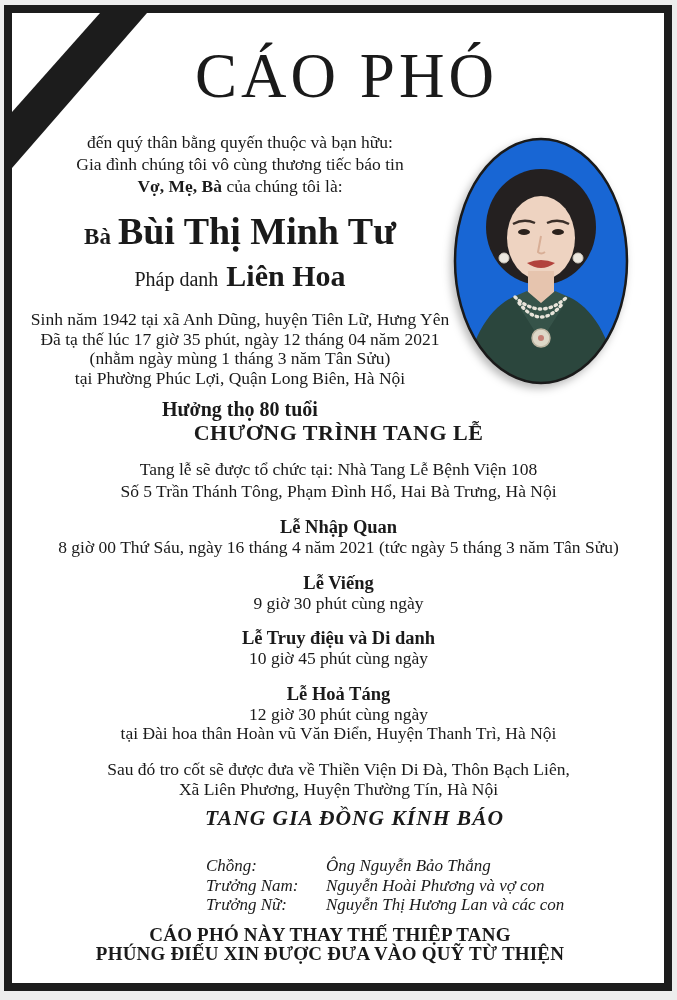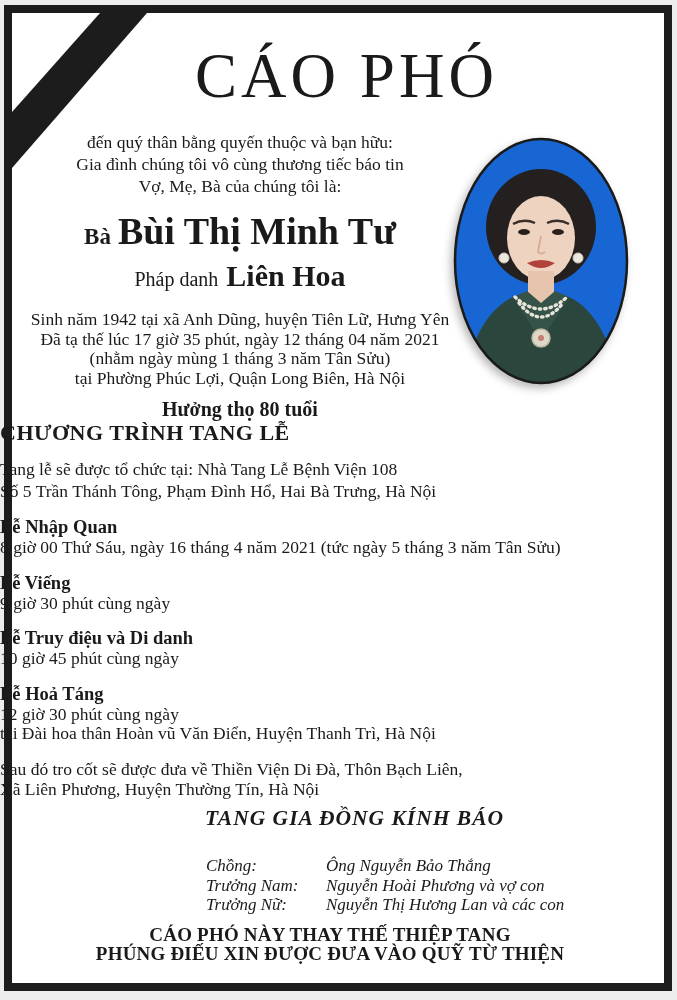--- a/index.html
+++ b/index.html
@@ -20,34 +20,34 @@
   .ribbon{position:absolute;left:0;top:0;}
   .title{
     position:absolute;top:32px;left:0;width:677px;
     text-align:center;font-size:63px;line-height:72px;
     letter-spacing:4px;font-weight:400;margin:8px;
   }
   .left-col{
     position:absolute;top:131px;left:15px;width:450px;text-align:center;
   }
   .intro{font-size:17.5px;line-height:22px;}
-  .b{font-weight:normal;text-align:right;}
+  .b{font-weight:bold;text-align:right;}
   .name-line{margin-top:14px;line-height:40px;white-space:nowrap;}
   .honorific{font-size:23px;font-weight:bold;margin-right:7px;}
   .big-name{font-size:38px;font-weight:bold;}
   .pd-line{line-height:34px;white-space:nowrap;}
   .pd-label{font-size:20px;margin-right:8px;}
   .pd-name{font-size:30px;font-weight:bold;}
   .birth{margin-top:12px;font-size:17.5px;line-height:19.5px;}
   .age{margin-top:10px;font-size:20px;font-weight:bold;}
   .portrait{
     position:absolute;left:451px;top:135px;
     filter:drop-shadow(-3px 4px 4px rgba(0,0,0,0.28));
   }
-  .program{position:absolute;top:420px;left:0;width:677px;}
+  .program{position:absolute;top:420px;left:0;width:677px;text-align:center;}
   .program-heading{font-size:22px;font-weight:bold;letter-spacing:0.5px;line-height:26px;}
   .venue{margin-top:13px;font-size:17.5px;line-height:21.5px;}
   .event{margin-top:15px;}
   .event-title{font-size:18.5px;font-weight:bold;line-height:21px;}
   .event-line{font-size:17.5px;line-height:19.5px;}
   .ashes{margin-top:15px;font-size:17.5px;line-height:20px;}
   .family{position:absolute;top:806px;left:16px;width:677px;font-style:italic;}
   .family-heading{text-align:center;font-size:21.5px;font-weight:bold;letter-spacing:1px;line-height:24px;}
   .family-table{margin:26px 0 0 190px;font-size:17px;line-height:19.5px;}
   .family-row{display:flex;}

